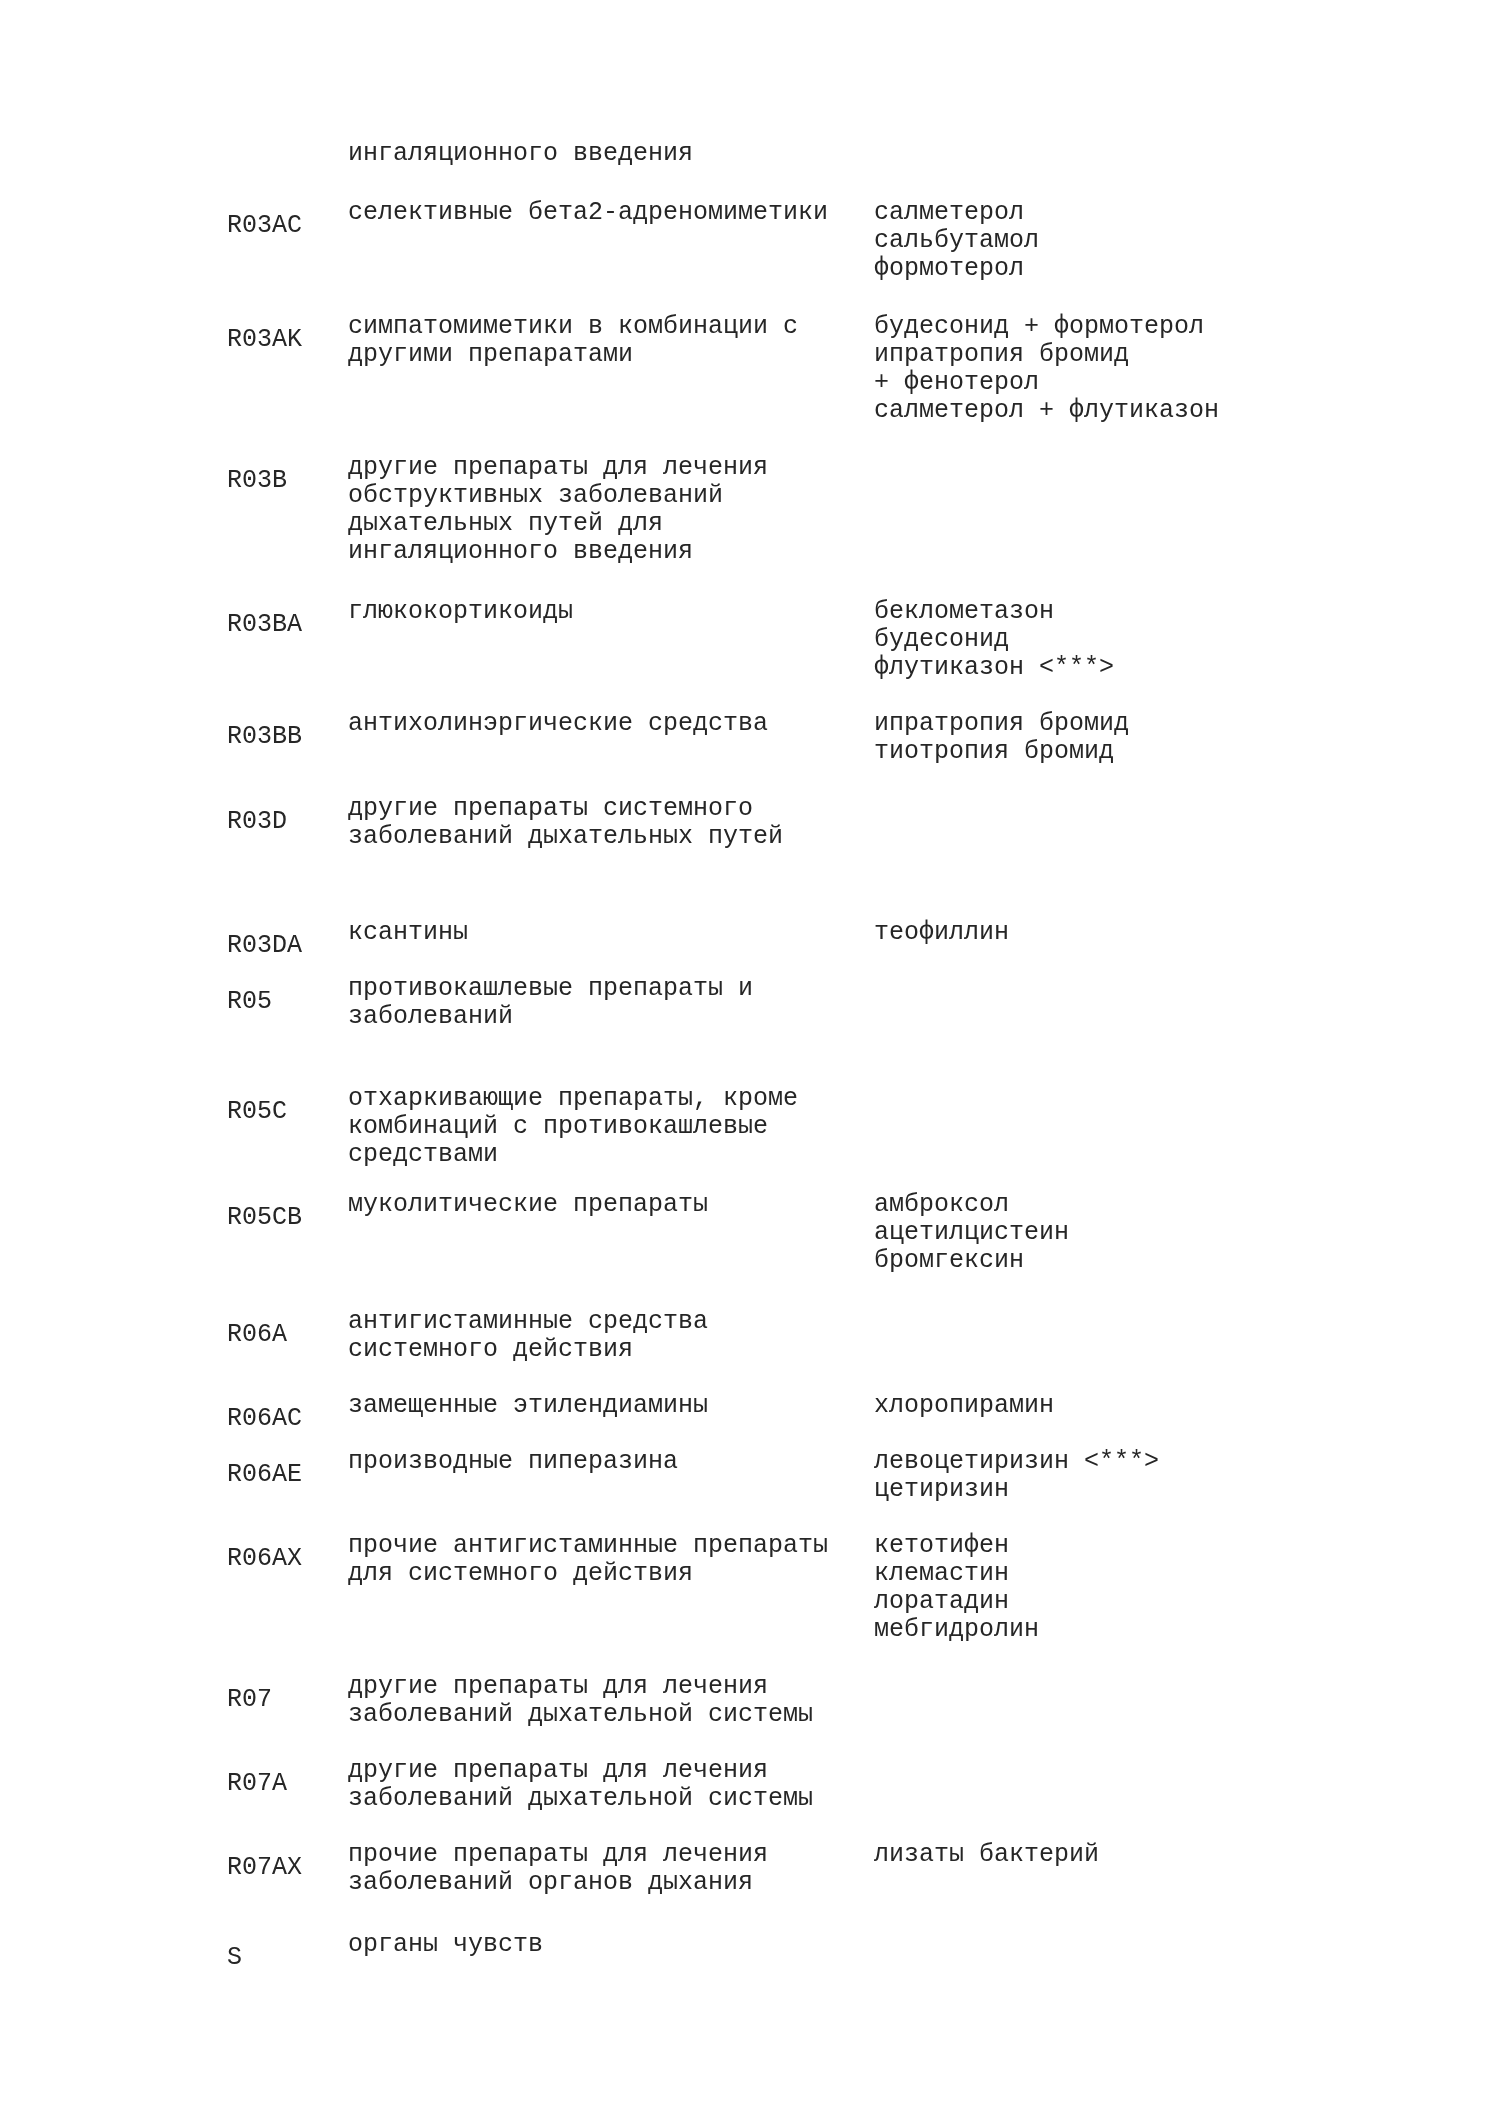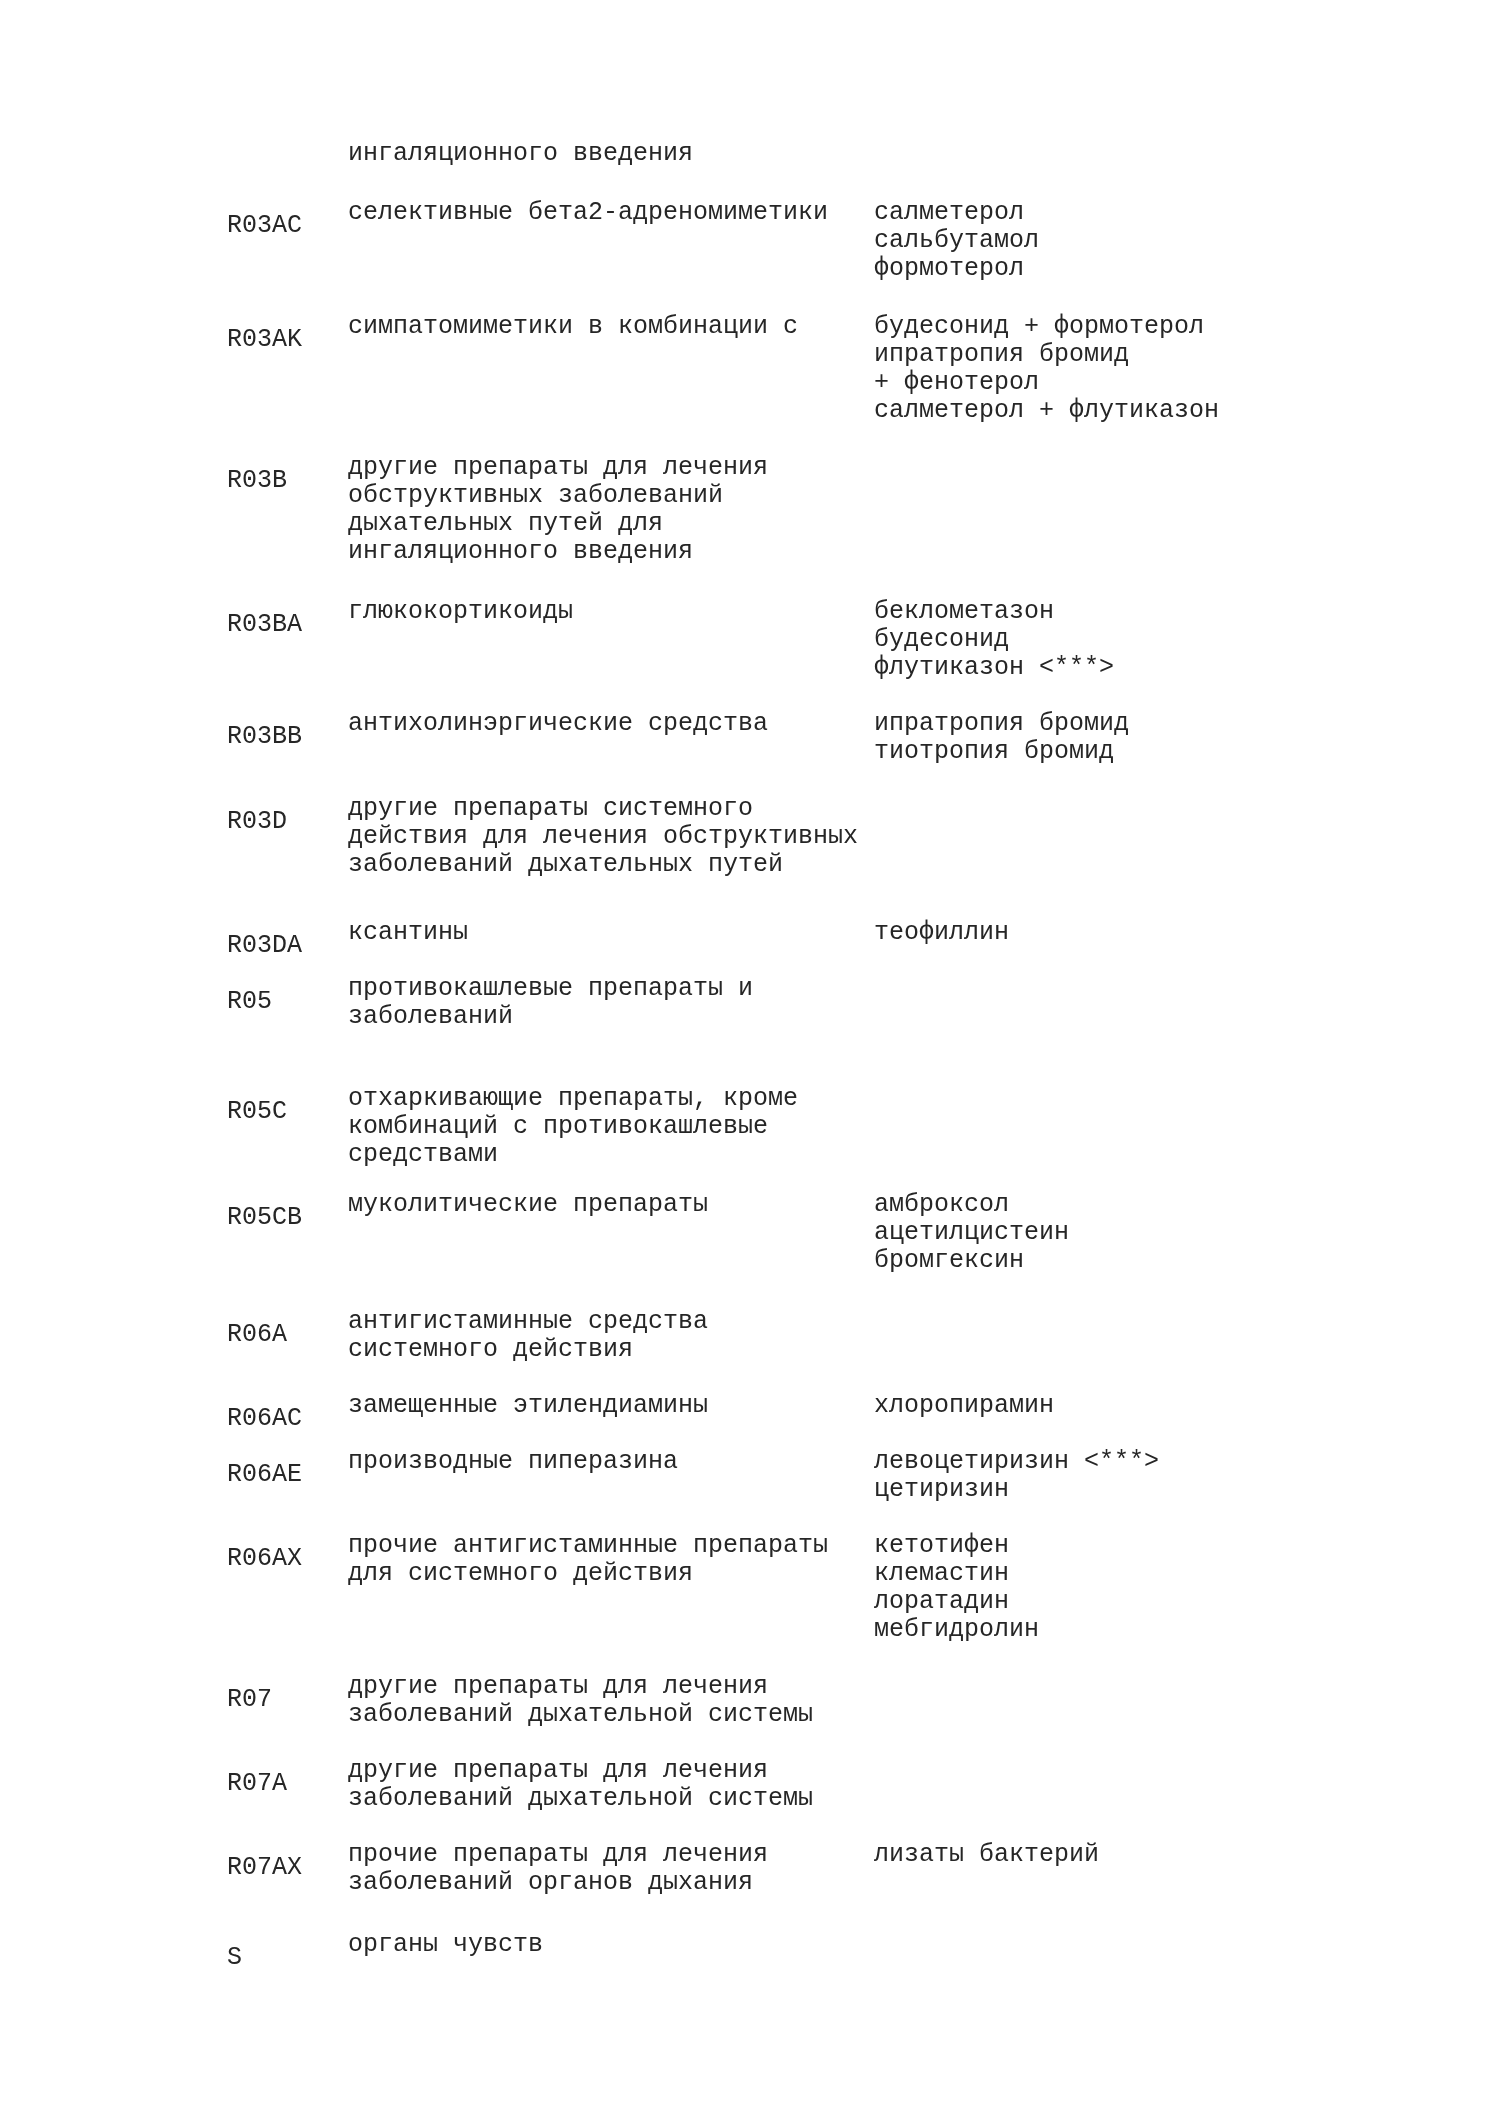--- a/index.html
+++ b/index.html
@@ -29,40 +29,40 @@
         <span class="col-code"></span>
         <div class="col-desc"><div class="line">ингаляционного введения</div></div>
       </div>
       <div class="row" style="top: 199px;">
         <span class="col-code">R03AC</span>
         <div class="col-desc"><div class="line">селективные бета2-адреномиметики</div></div>
         <div class="col-drugs"><div class="line">салметерол</div><div class="line">сальбутамол</div><div class="line">формотерол</div></div>
       </div>
       <div class="row" style="top: 313px;">
         <span class="col-code">R03AK</span>
-        <div class="col-desc"><div class="line">симпатомиметики в комбинации с</div></div>
+        <div class="col-desc"><div class="line">симпатомиметики в комбинации с</div><div class="line">другими препаратами</div></div>
         <div class="col-drugs"><div class="line">будесонид + формотерол</div><div class="line">ипратропия бромид</div><div class="line">+ фенотерол</div><div class="line">салметерол + флутиказон</div></div>
       </div>
       <div class="row" style="top: 454px;">
         <span class="col-code">R03B</span>
         <div class="col-desc"><div class="line">другие препараты для лечения</div><div class="line">обструктивных заболеваний</div><div class="line">дыхательных путей для</div><div class="line">ингаляционного введения</div></div>
       </div>
       <div class="row" style="top: 598px;">
         <span class="col-code">R03BA</span>
         <div class="col-desc"><div class="line">глюкокортикоиды</div></div>
         <div class="col-drugs"><div class="line">беклометазон</div><div class="line">будесонид</div><div class="line">флутиказон &lt;***&gt;</div></div>
       </div>
       <div class="row" style="top: 710px;">
         <span class="col-code">R03BB</span>
         <div class="col-desc"><div class="line">антихолинэргические средства</div></div>
         <div class="col-drugs"><div class="line">ипратропия бромид</div><div class="line">тиотропия бромид</div></div>
       </div>
       <div class="row" style="top: 795px;">
         <span class="col-code">R03D</span>
-        <div class="col-desc"><div class="line">другие препараты системного</div><div class="line">действия для лечения обструктивных</div><div class="line">заболеваний дыхательных путей</div></div>
+        <div class="col-desc"><div class="line">другие препараты системного</div><div class="line">заболеваний дыхательных путей</div></div>
       </div>
       <div class="row" style="top: 919px;">
         <span class="col-code">R03DA</span>
         <div class="col-desc"><div class="line">ксантины</div></div>
         <div class="col-drugs"><div class="line">теофиллин</div></div>
       </div>
       <div class="row" style="top: 975px;">
         <span class="col-code">R05</span>
         <div class="col-desc"><div class="line">противокашлевые препараты и</div><div class="line">заболеваний</div></div>
       </div>

